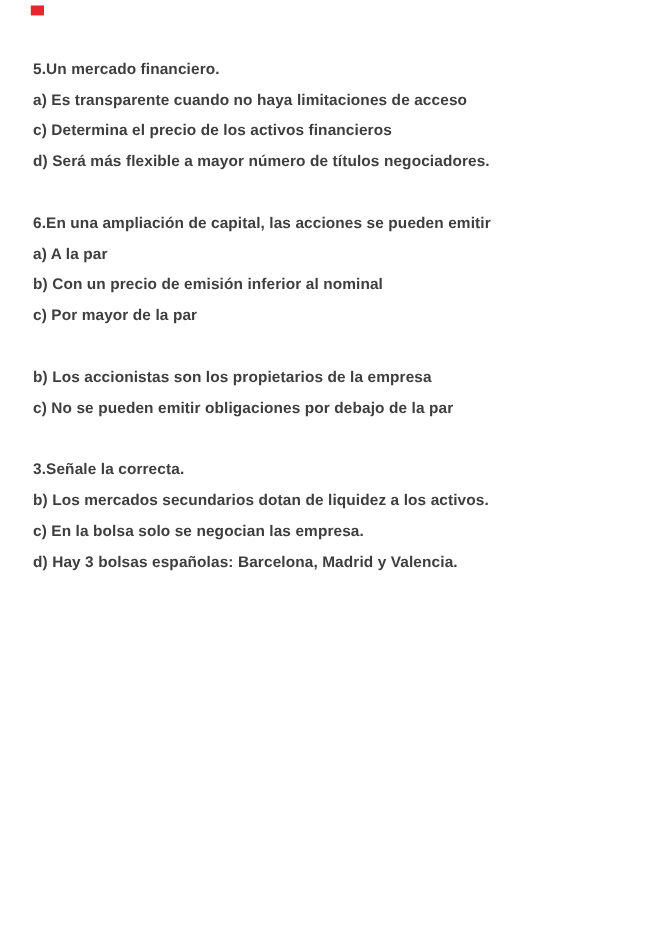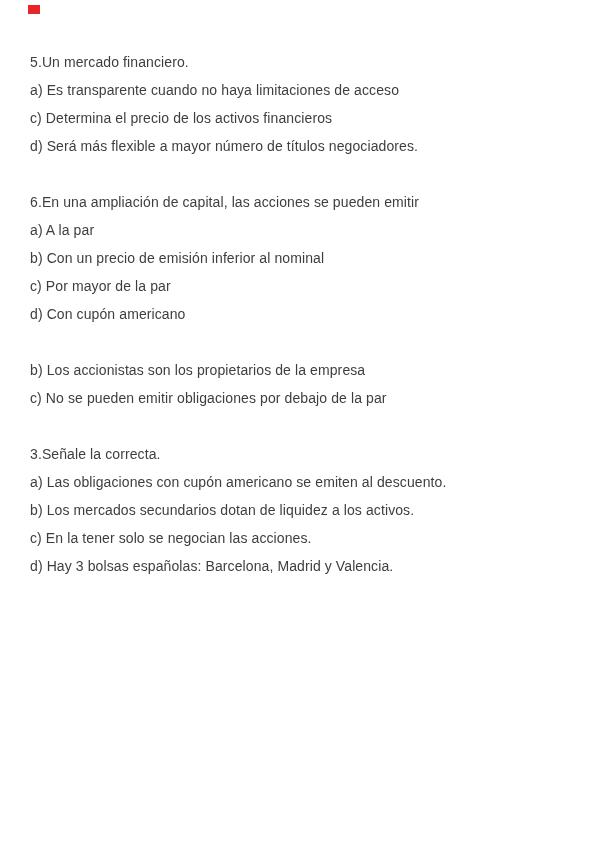--- a/index.html
+++ b/index.html
@@ -19,21 +19,21 @@
     width: 12px;
     height: 9px;
     background: #e8262a; 
   }
   .content {
     position: absolute;
     left: 30px;
     top: 48px;
     right: 16px;
   }
-  .q { margin: 0 0 28px 0; }
+  .q { margin: 0 0 28px 0; font-weight: bold; }
   .line {
     margin: 0;
     font-size: 14px;
     line-height: 28px;
     white-space: nowrap;
     letter-spacing: 0.1px;
   }
 </style>
 </head>
 <body>
@@ -48,30 +48,28 @@
       <p class="line">a) Es transparente cuando no haya limitaciones de acceso</p>
       <p class="line">c) Determina el precio de los activos financieros</p>
       <p class="line">d) Será más flexible a mayor número de títulos negociadores.</p>
     </section>
 
     <section class="q">
       <p class="line">6.En una ampliación de capital, las acciones se pueden emitir</p>
       <p class="line">a) A la par</p>
       <p class="line">b) Con un precio de emisión inferior al nominal</p>
       <p class="line">c) Por mayor de la par</p>
-      <p class="line">d) Con cupón americano</p>
     </section>
 
     <section class="q">
       <p class="line">b) Los accionistas son los propietarios de la empresa</p>
       <p class="line">c) No se pueden emitir obligaciones por debajo de la par</p>
     </section>
 
     <section class="q">
       <p class="line">3.Señale la correcta.</p>
-      <p class="line">a) Las obligaciones con cupón americano se emiten al descuento.</p>
       <p class="line">b) Los mercados secundarios dotan de liquidez a los activos.</p>
-      <p class="line">c) En la tener solo se negocian las acciones.</p>
+      <p class="line">c) En la bolsa solo se negocian las empresa.</p>
       <p class="line">d) Hay 3 bolsas españolas: Barcelona, Madrid y Valencia.</p>
     </section>
 
   </main>
 </div>
 
 </body></html>

